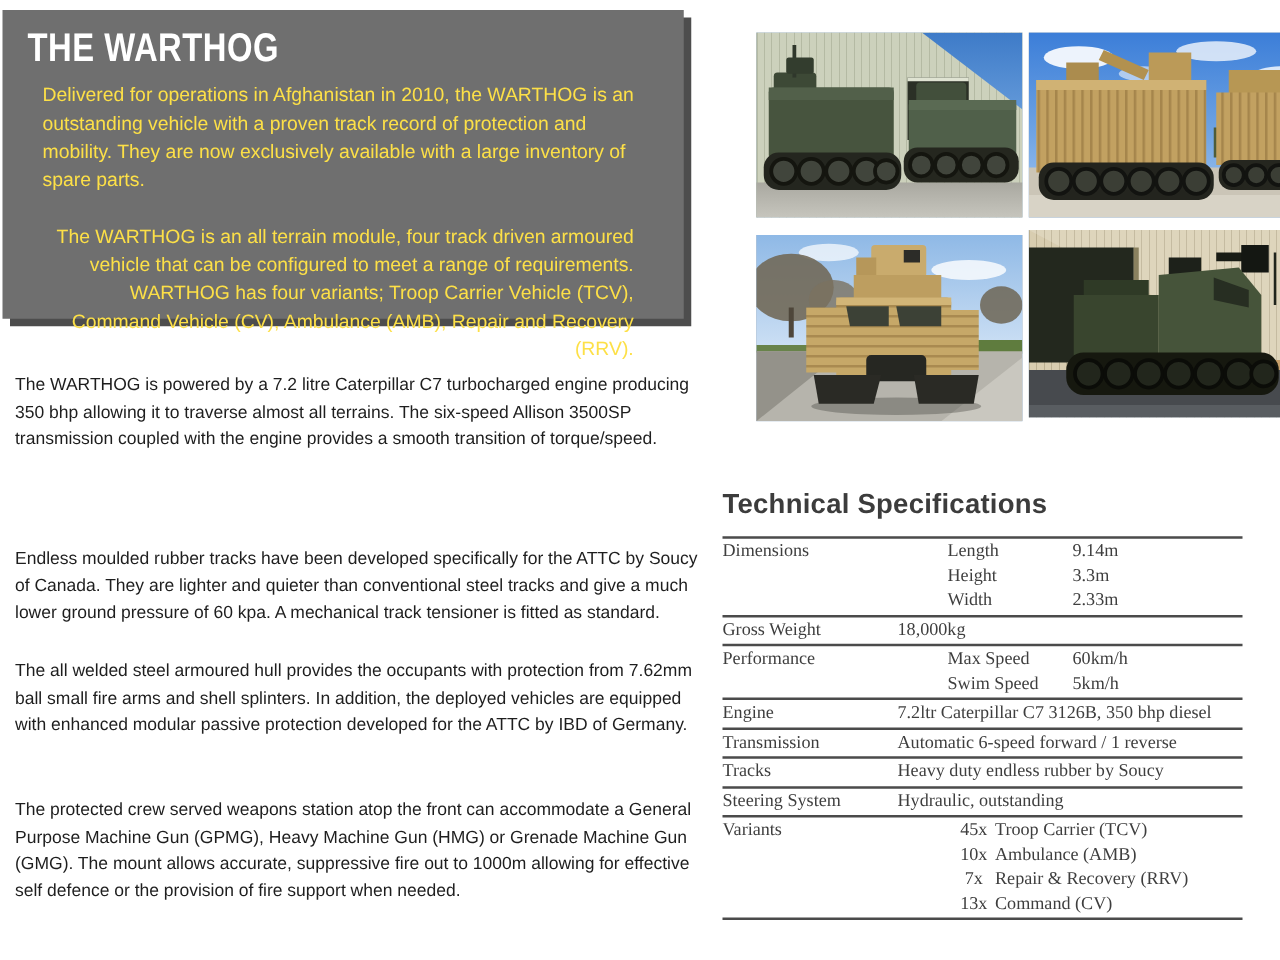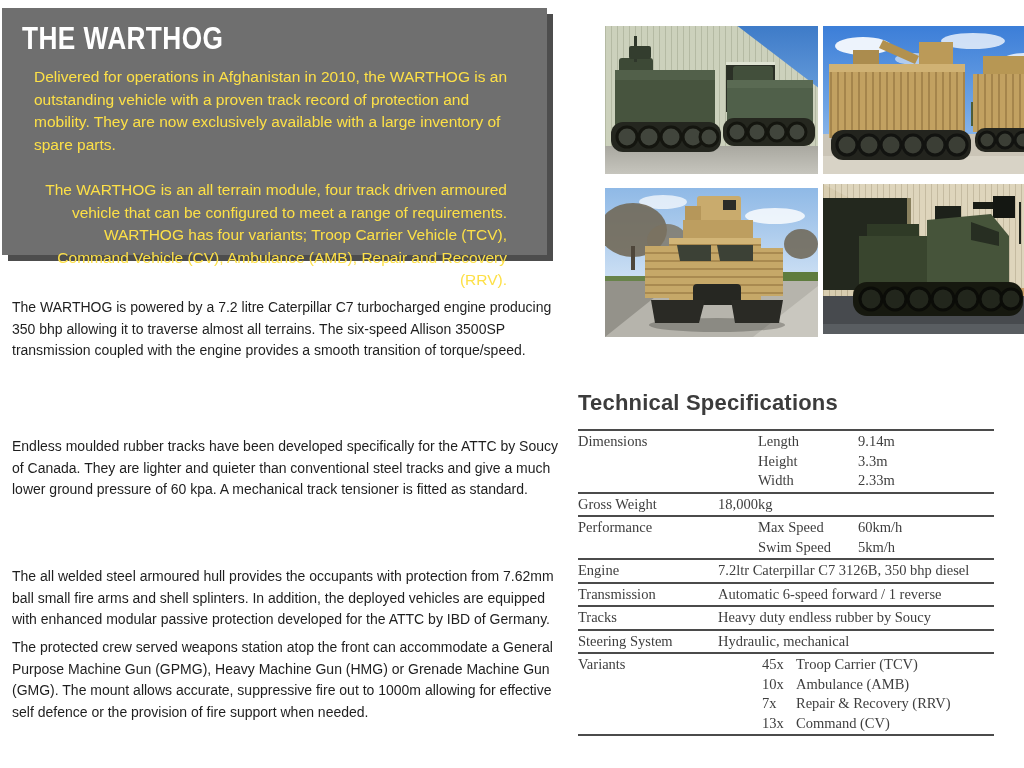--- a/index.html
+++ b/index.html
@@ -29,34 +29,34 @@
     -webkit-clip-path:polygon(10% 0,100% 0,100% 80%);clip-path:polygon(10% 0,100% 0,100% 80%);}
   .ph1-door{left:57%;top:24%;width:23%;height:32%;background:#2b3026;border-top:3px solid #dfe3d2;}
   .ph1-ground{left:0;bottom:0;width:100%;height:19%;background:linear-gradient(180deg,#a9a8a0,#c6c5bd);}
   .ph2-sky{left:0;top:0;right:0;bottom:0;background:linear-gradient(180deg,#3c7ed8 0%,#6fa4e4 55%,#a9c9ef 100%);}
   .ph4-wall{left:0;top:0;right:0;bottom:0;background-color:#d8cdb0;
     background-image:repeating-linear-gradient(90deg,rgba(130,118,84,.35) 0 1px,rgba(0,0,0,0) 1px 6px);}
 
   
   .bodycol p{position:absolute;left:12px;width:554px;margin:0;color:#1e1e1e;
     font-size:14px;line-height:21.6px;}
-  #bp1{top:297px;} #bp2{top:416px;margin-top:20px;} #bp3{top:526px;margin-top:40px;} #bp4{top:637px;}
+  #bp1{top:297px;} #bp2{top:416px;margin-top:20px;} #bp3{top:526px;} #bp4{top:637px;}
 
   
   .specs{position:absolute;left:578px;top:390px;width:416px;}
   .specs h2{margin:0 0 13px 0;font-size:22px;font-weight:700;color:#3c3c3c;letter-spacing:.2px;}
   .spec-table{border-bottom:2px solid #4b4b4b;color:#3e3e3e;font-size:14.5px;line-height:19.5px;}
   .srow{display:flex;border-top:2px solid #4b4b4b;padding:1px 0 1px 0;font-family:Liberation Serif, serif;}
   .slabel{width:140px;flex:none;}
   .svalue{flex:1;}
   .ssub{flex:1;margin-left:40px;}
   .ssline{display:flex;}
   .ssline .k{width:100px;flex:none;}
   .ssline .v{flex:1;}
-  .variants .ssline .k{width:34px;padding-left:4px;box-sizing:border-box;width:38px;}
+  .variants .ssline .k{width:34px;padding-left:4px;box-sizing:border-box;width:38px;text-align:center;}
 </style>
 </head>
 <body>
 
 <div class="page">
 
   <section class="intro-panel">
     <h1>THE WARTHOG</h1>
     <p class="intro-p1">Delivered for operations in Afghanistan in 2010, the WARTHOG is an outstanding vehicle with a proven track record of protection and mobility. They are now exclusively available with a large inventory of spare parts.</p>
     <p class="intro-p2">The WARTHOG is an all terrain module, four track driven armoured vehicle that can be configured to meet a range of requirements. WARTHOG has four variants; Troop Carrier Vehicle (TCV), Command Vehicle (CV), Ambulance (AMB), Repair and Recovery (RRV).</p>
@@ -256,21 +256,21 @@
         <div class="svalue">Automatic 6-speed forward / 1 reverse</div>
       </div>
 
       <div class="srow">
         <div class="slabel">Tracks</div>
         <div class="svalue">Heavy duty endless rubber by Soucy</div>
       </div>
 
       <div class="srow">
         <div class="slabel">Steering System</div>
-        <div class="svalue">Hydraulic, mechanical</div>
+        <div class="svalue">Hydraulic, outstanding</div>
       </div>
 
       <div class="srow variants">
         <div class="slabel">Variants</div>
         <div class="ssub">
           <div class="ssline">
             <span class="k">45x</span>
             <span class="v">Troop Carrier (TCV)</span>
           </div>
           <div class="ssline">

